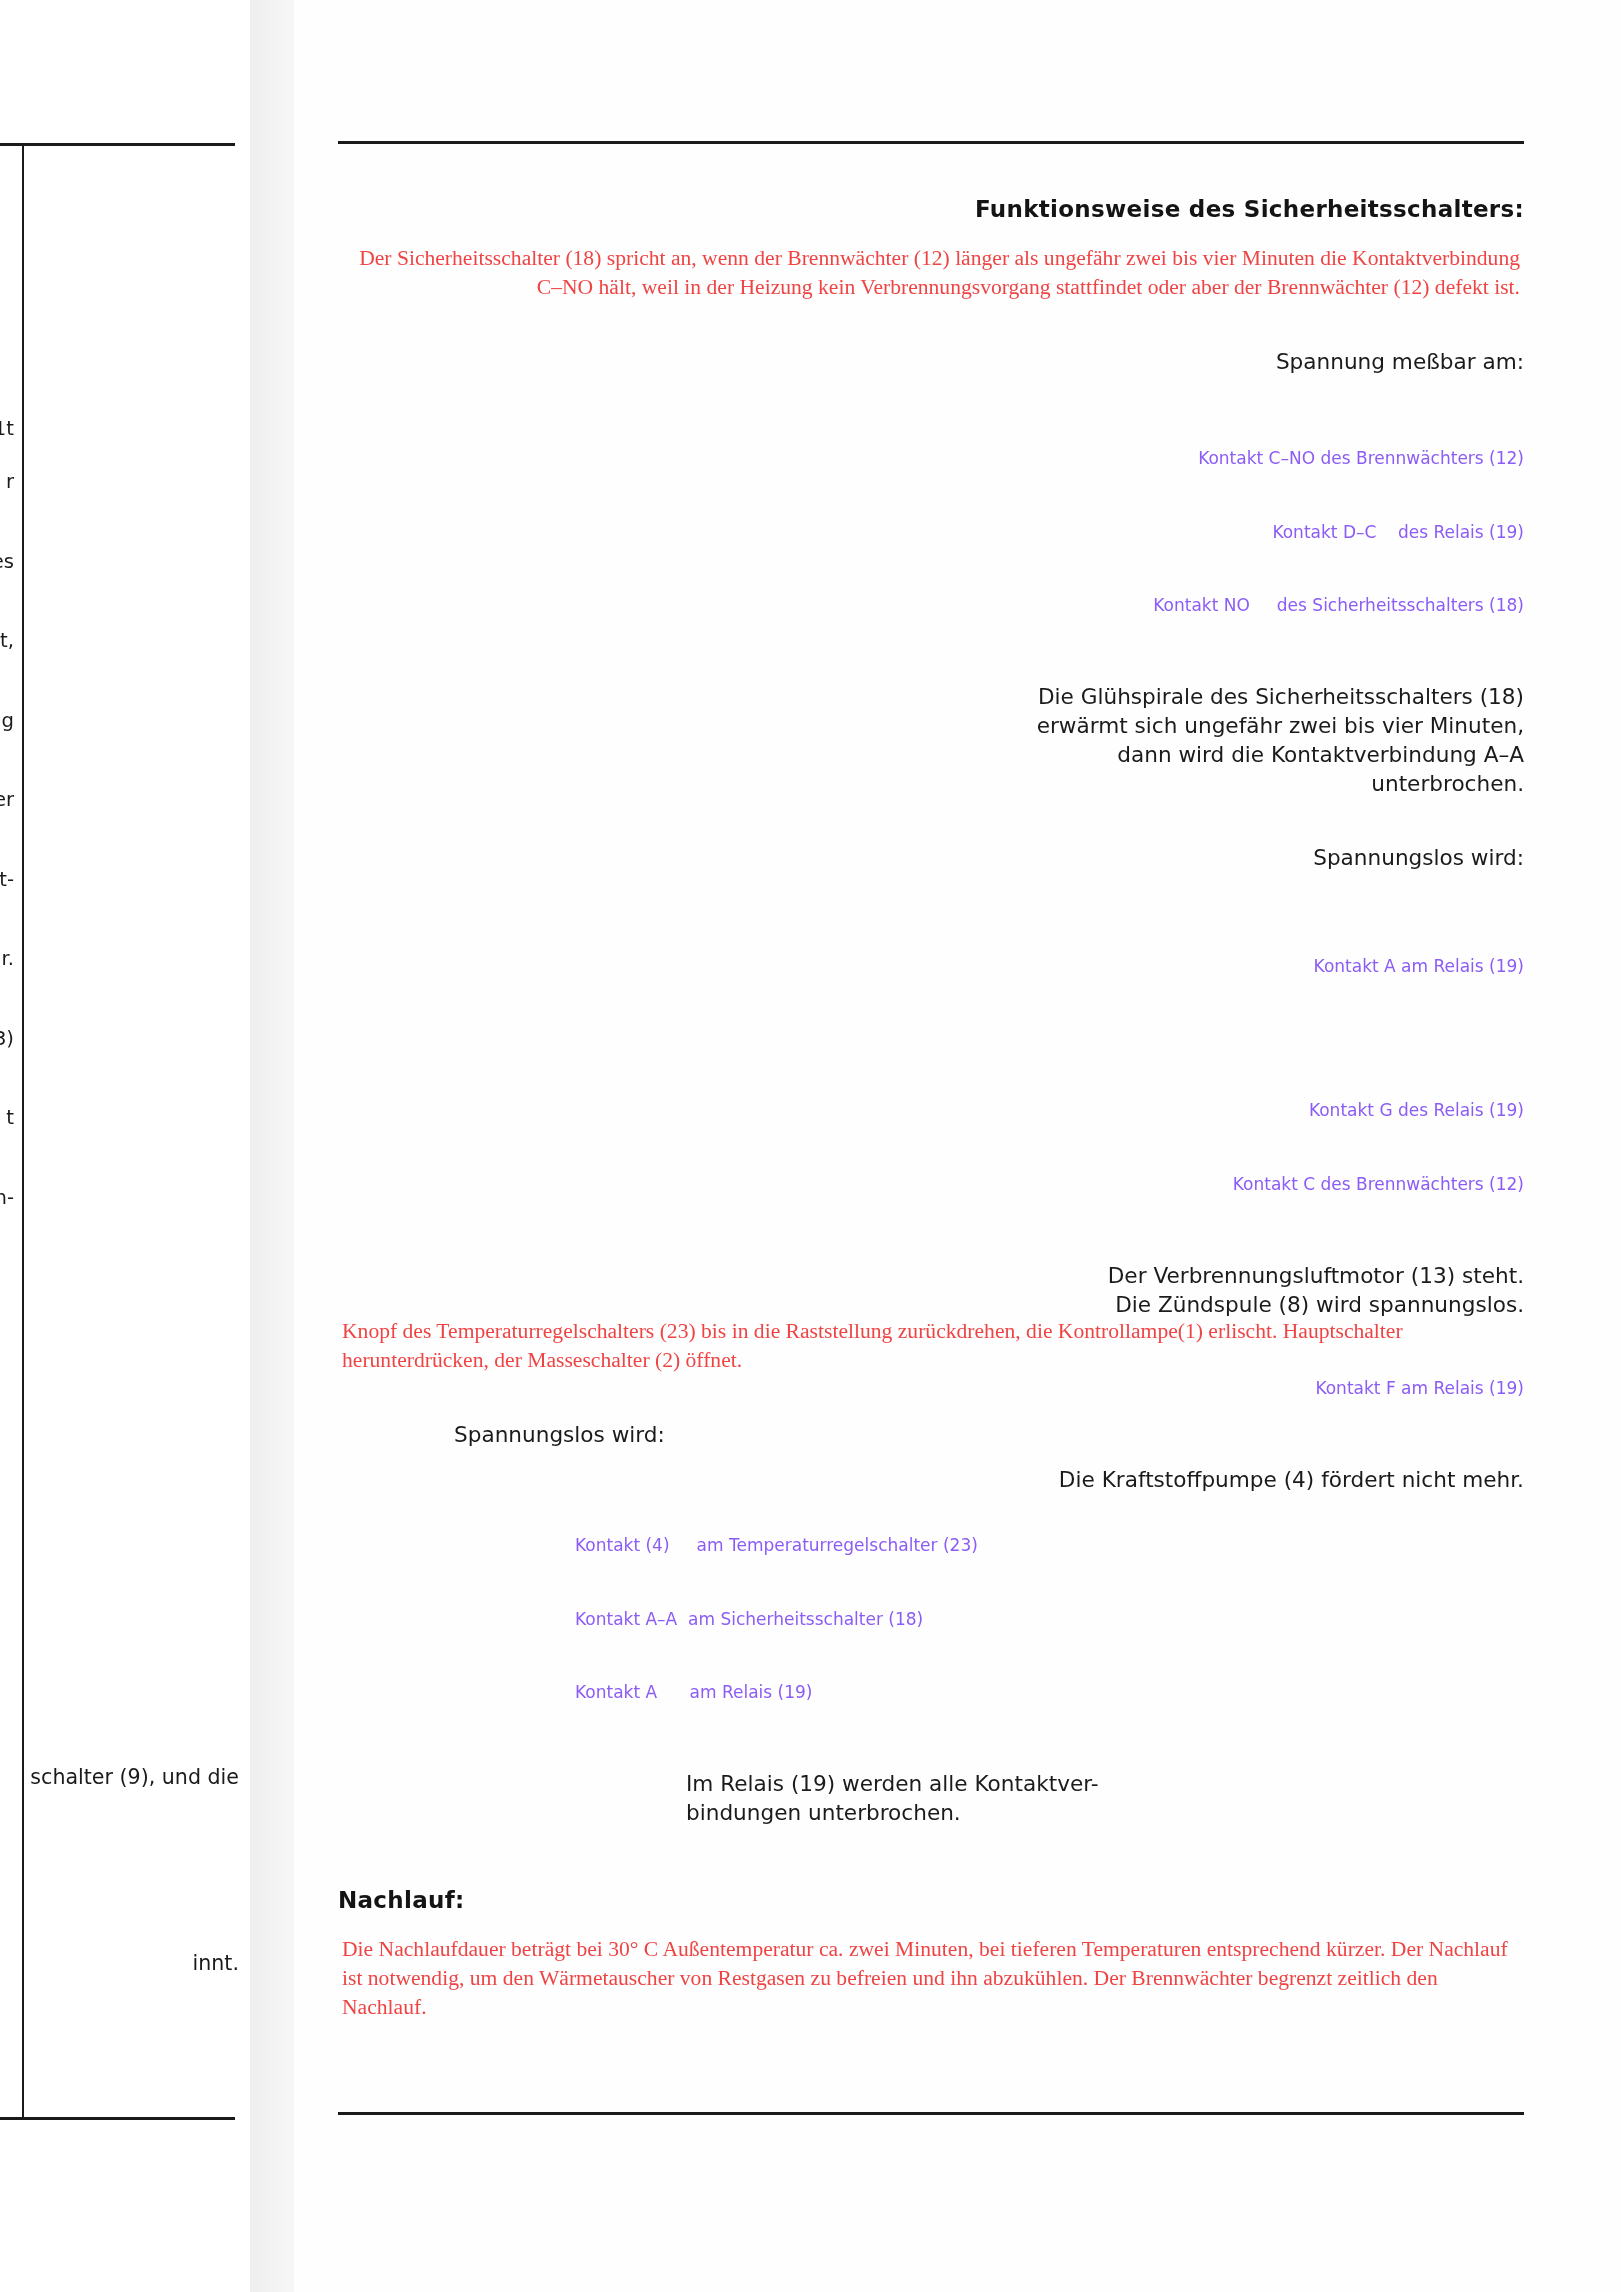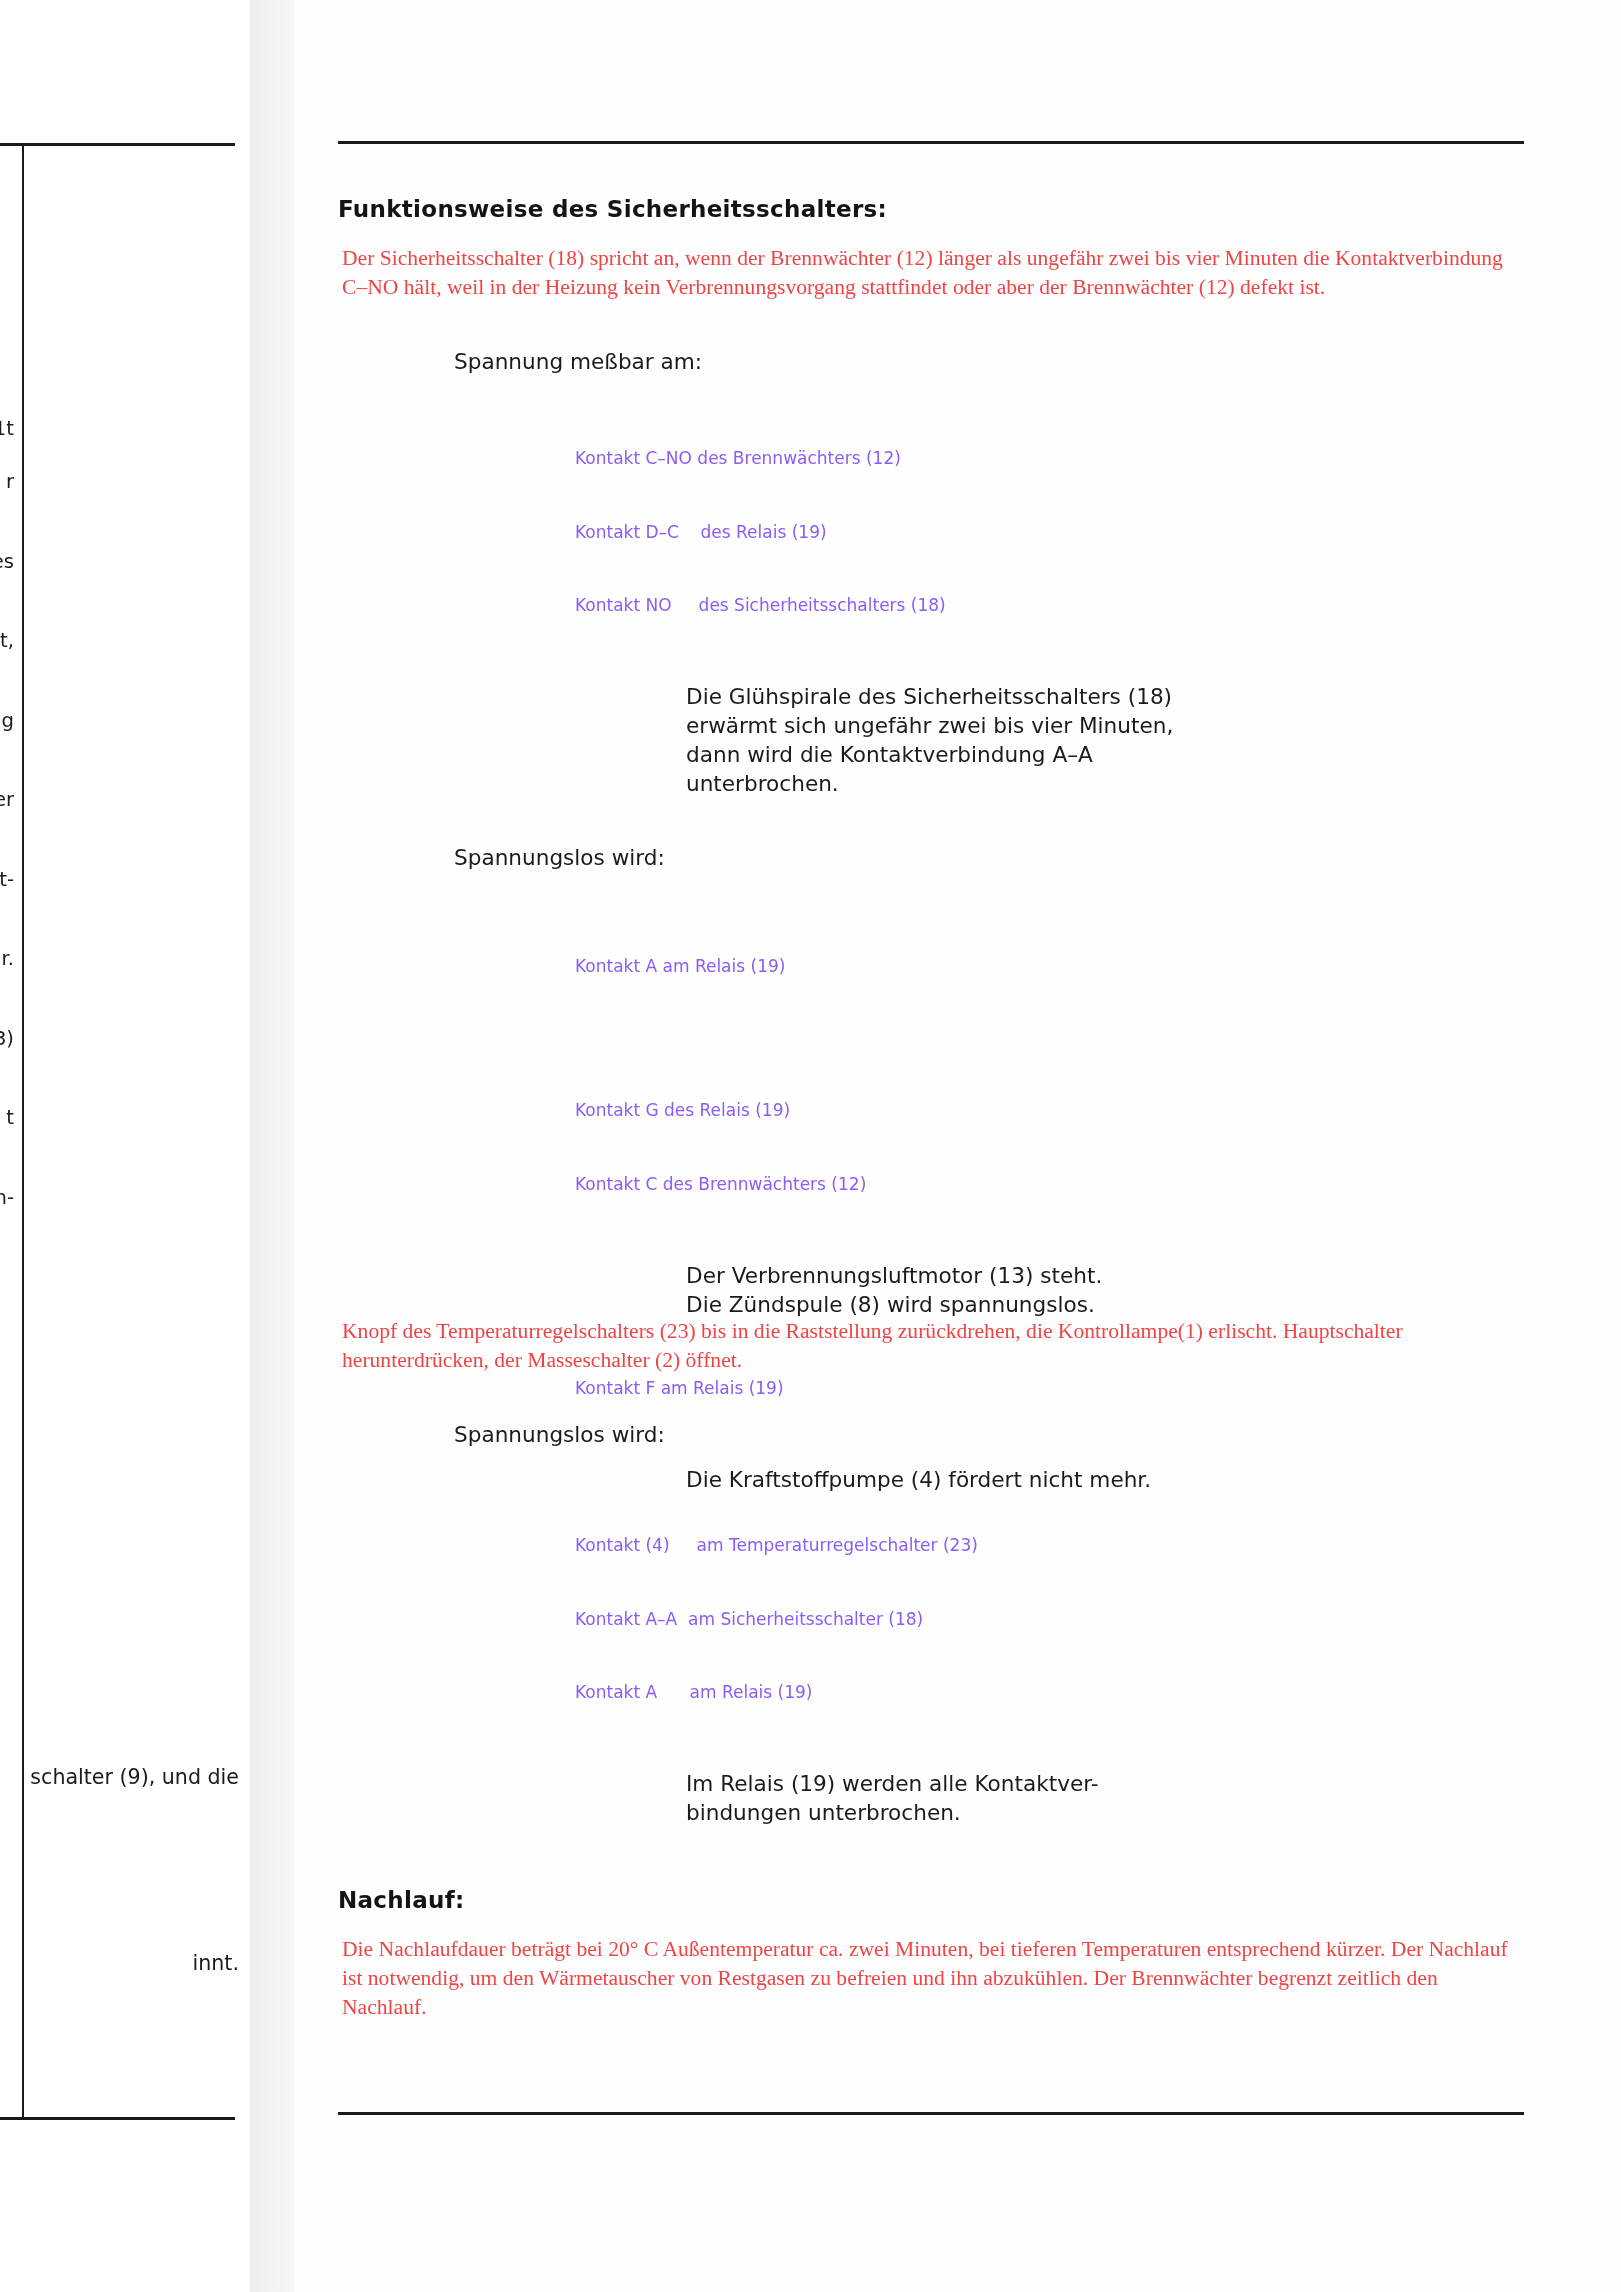--- a/index.html
+++ b/index.html
@@ -85,20 +85,21 @@
   }
   .lfw1 { top: 1764px; }
   .lfw2 { top: 1950px; }
 
   
   .content {
     position: absolute;
     left: 338px;
     top: 196px;
     width: 1186px;
+    text-align: right;
   }
 
   h2.section {
     font-size: 23px;
     font-weight: bold;
     letter-spacing: 0.3px;
     margin: 0 0 21.6px 0;
     color: #141414;
   }
   .body-par {
@@ -234,16 +235,16 @@
       <span class="kl">Kontakt A      am Relais (19)</span>
     </div>
     <div class="result-block">
       <span class="rl">Im Relais (19) werden alle Kontaktver-</span>
       <span class="rl">bindungen unterbrochen.</span>
     </div>
   </div>
 
   <div class="sec3">
     <h2 class="section">Nachlauf:</h2>
-    <p class="body-par">Die Nachlaufdauer beträgt bei 20° C Außentemperatur ca. zwei Minuten, bei tieferen Temperaturen entsprechend kürzer. Der Nachlauf ist notwendig, um den Wärmetauscher von Restgasen zu befreien und ihn abzukühlen. Der Brennwächter begrenzt zeitlich den Nachlauf.</p>
+    <p class="body-par">Die Nachlaufdauer beträgt bei 30° C Außentemperatur ca. zwei Minuten, bei tieferen Temperaturen entsprechend kürzer. Der Nachlauf ist notwendig, um den Wärmetauscher von Restgasen zu befreien und ihn abzukühlen. Der Brennwächter begrenzt zeitlich den Nachlauf.</p>
   </div>
 </div>
 
 
 </body></html>

